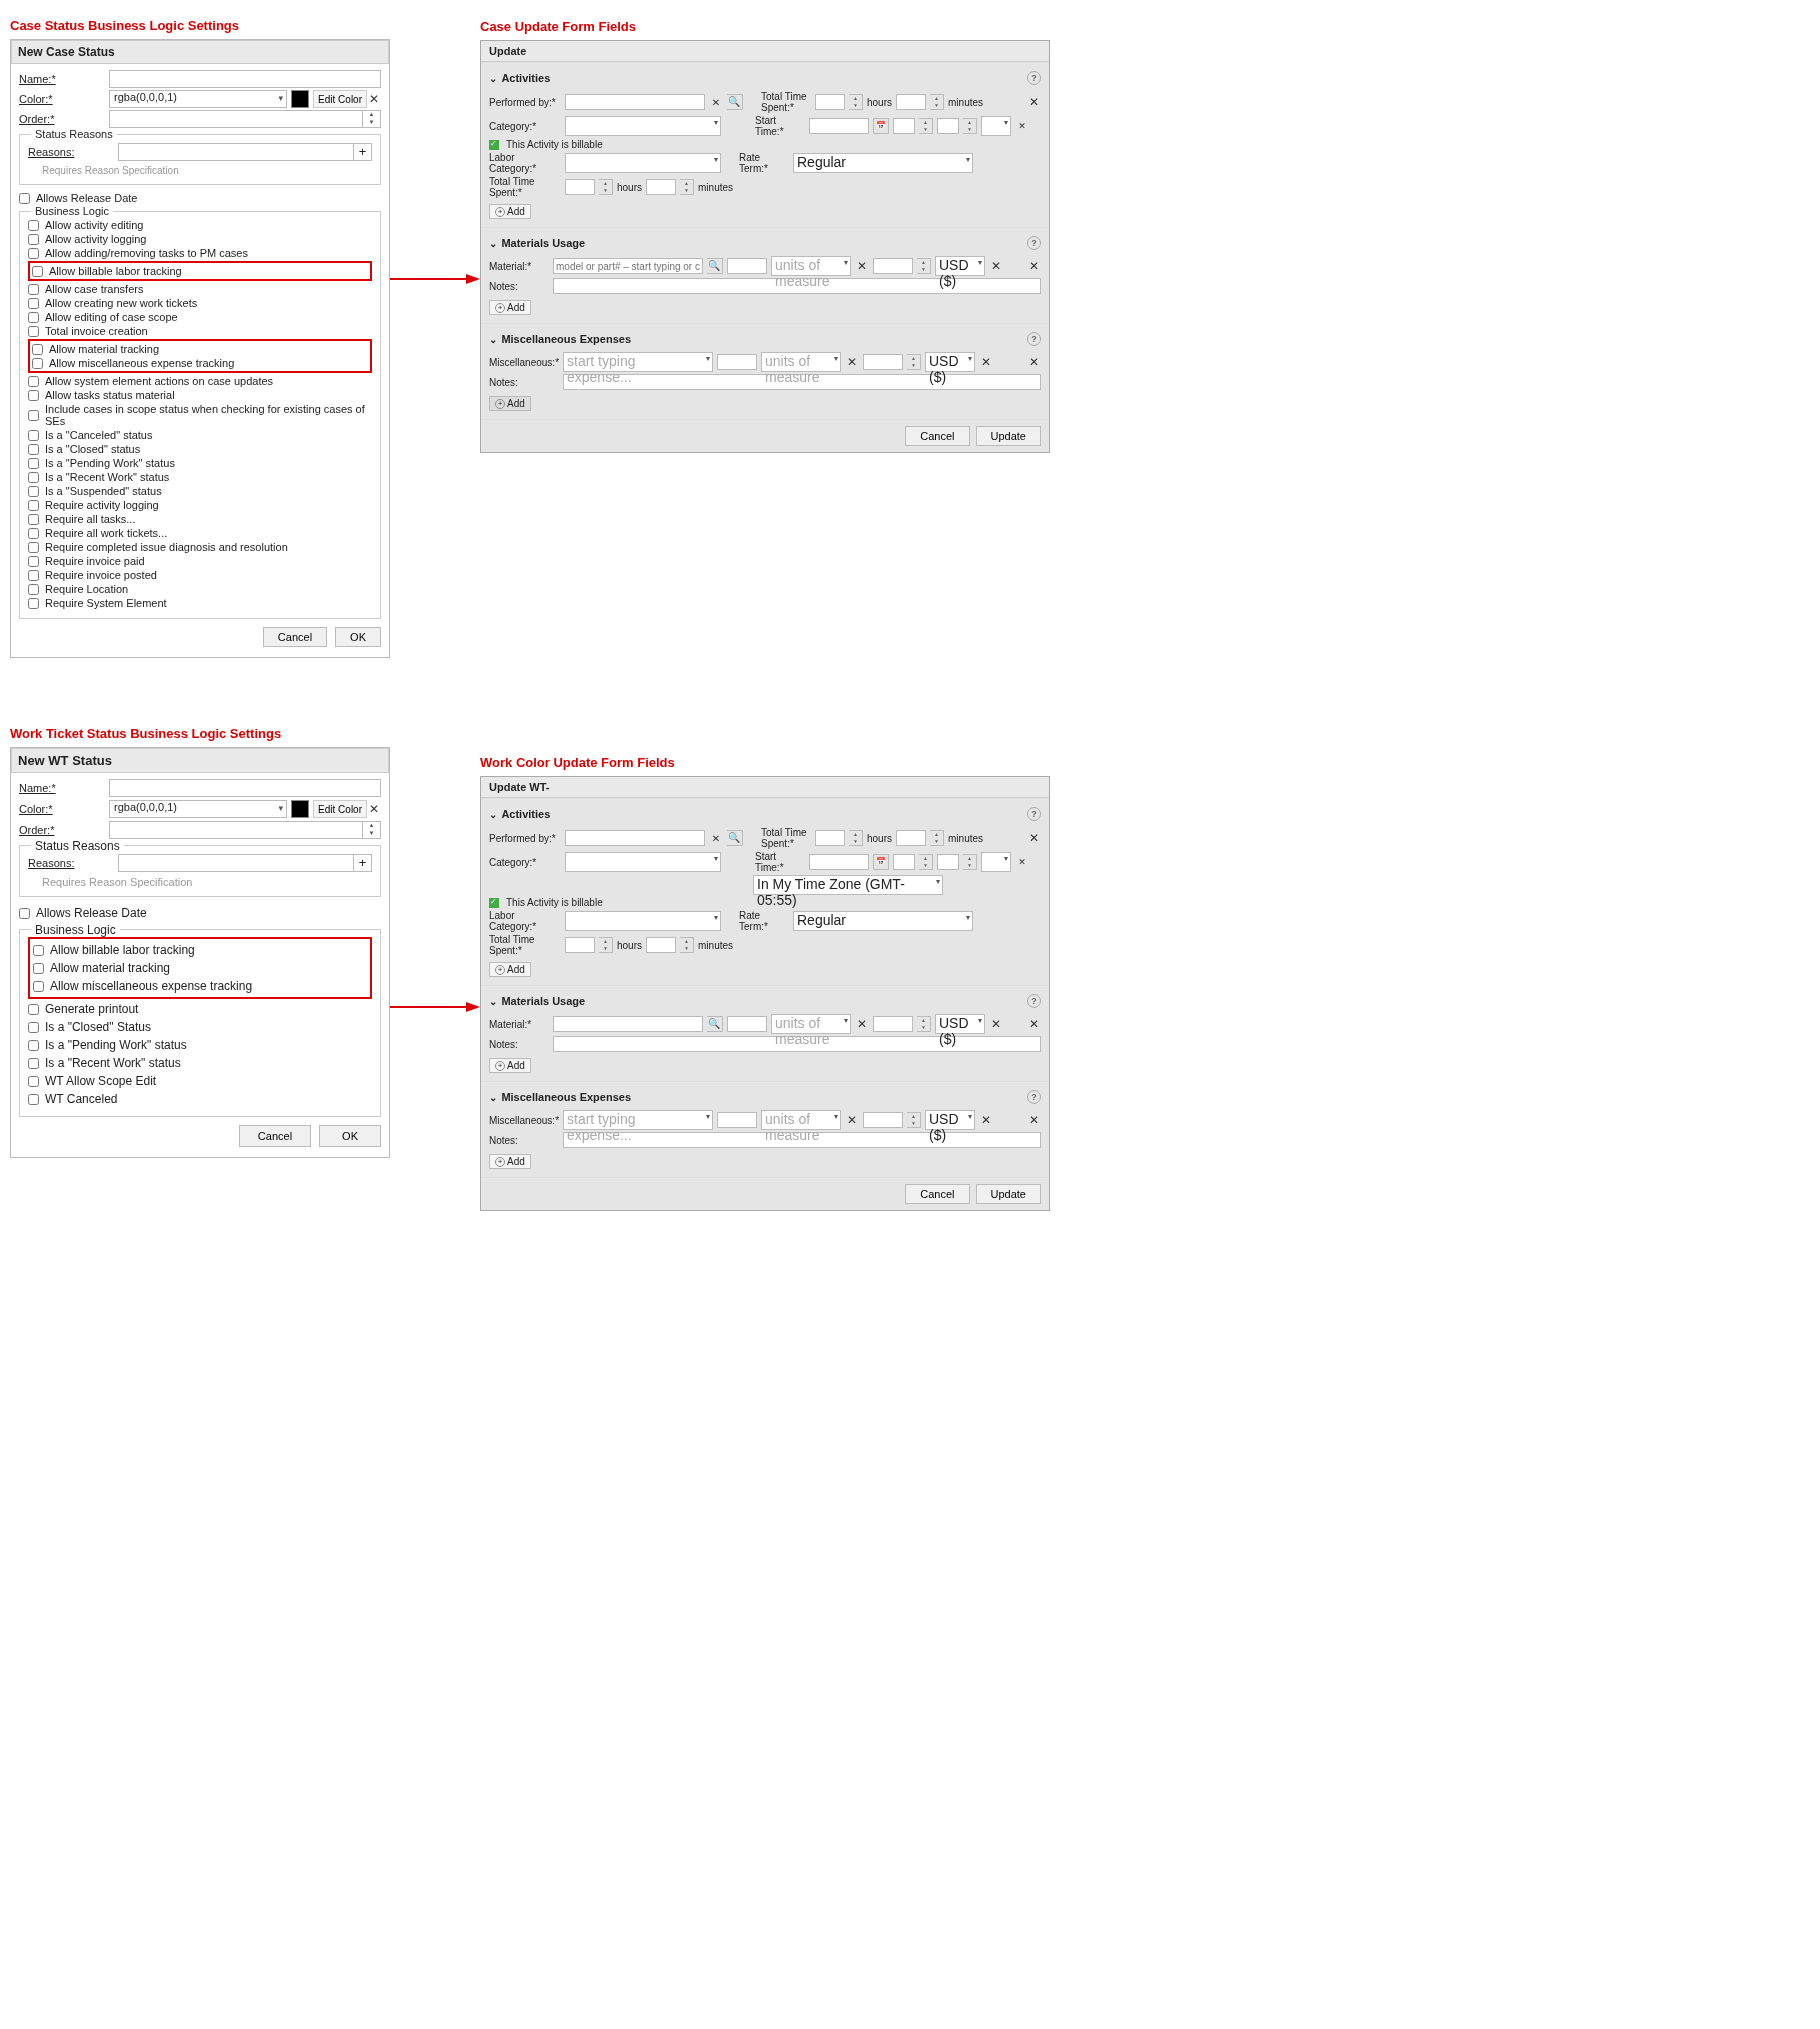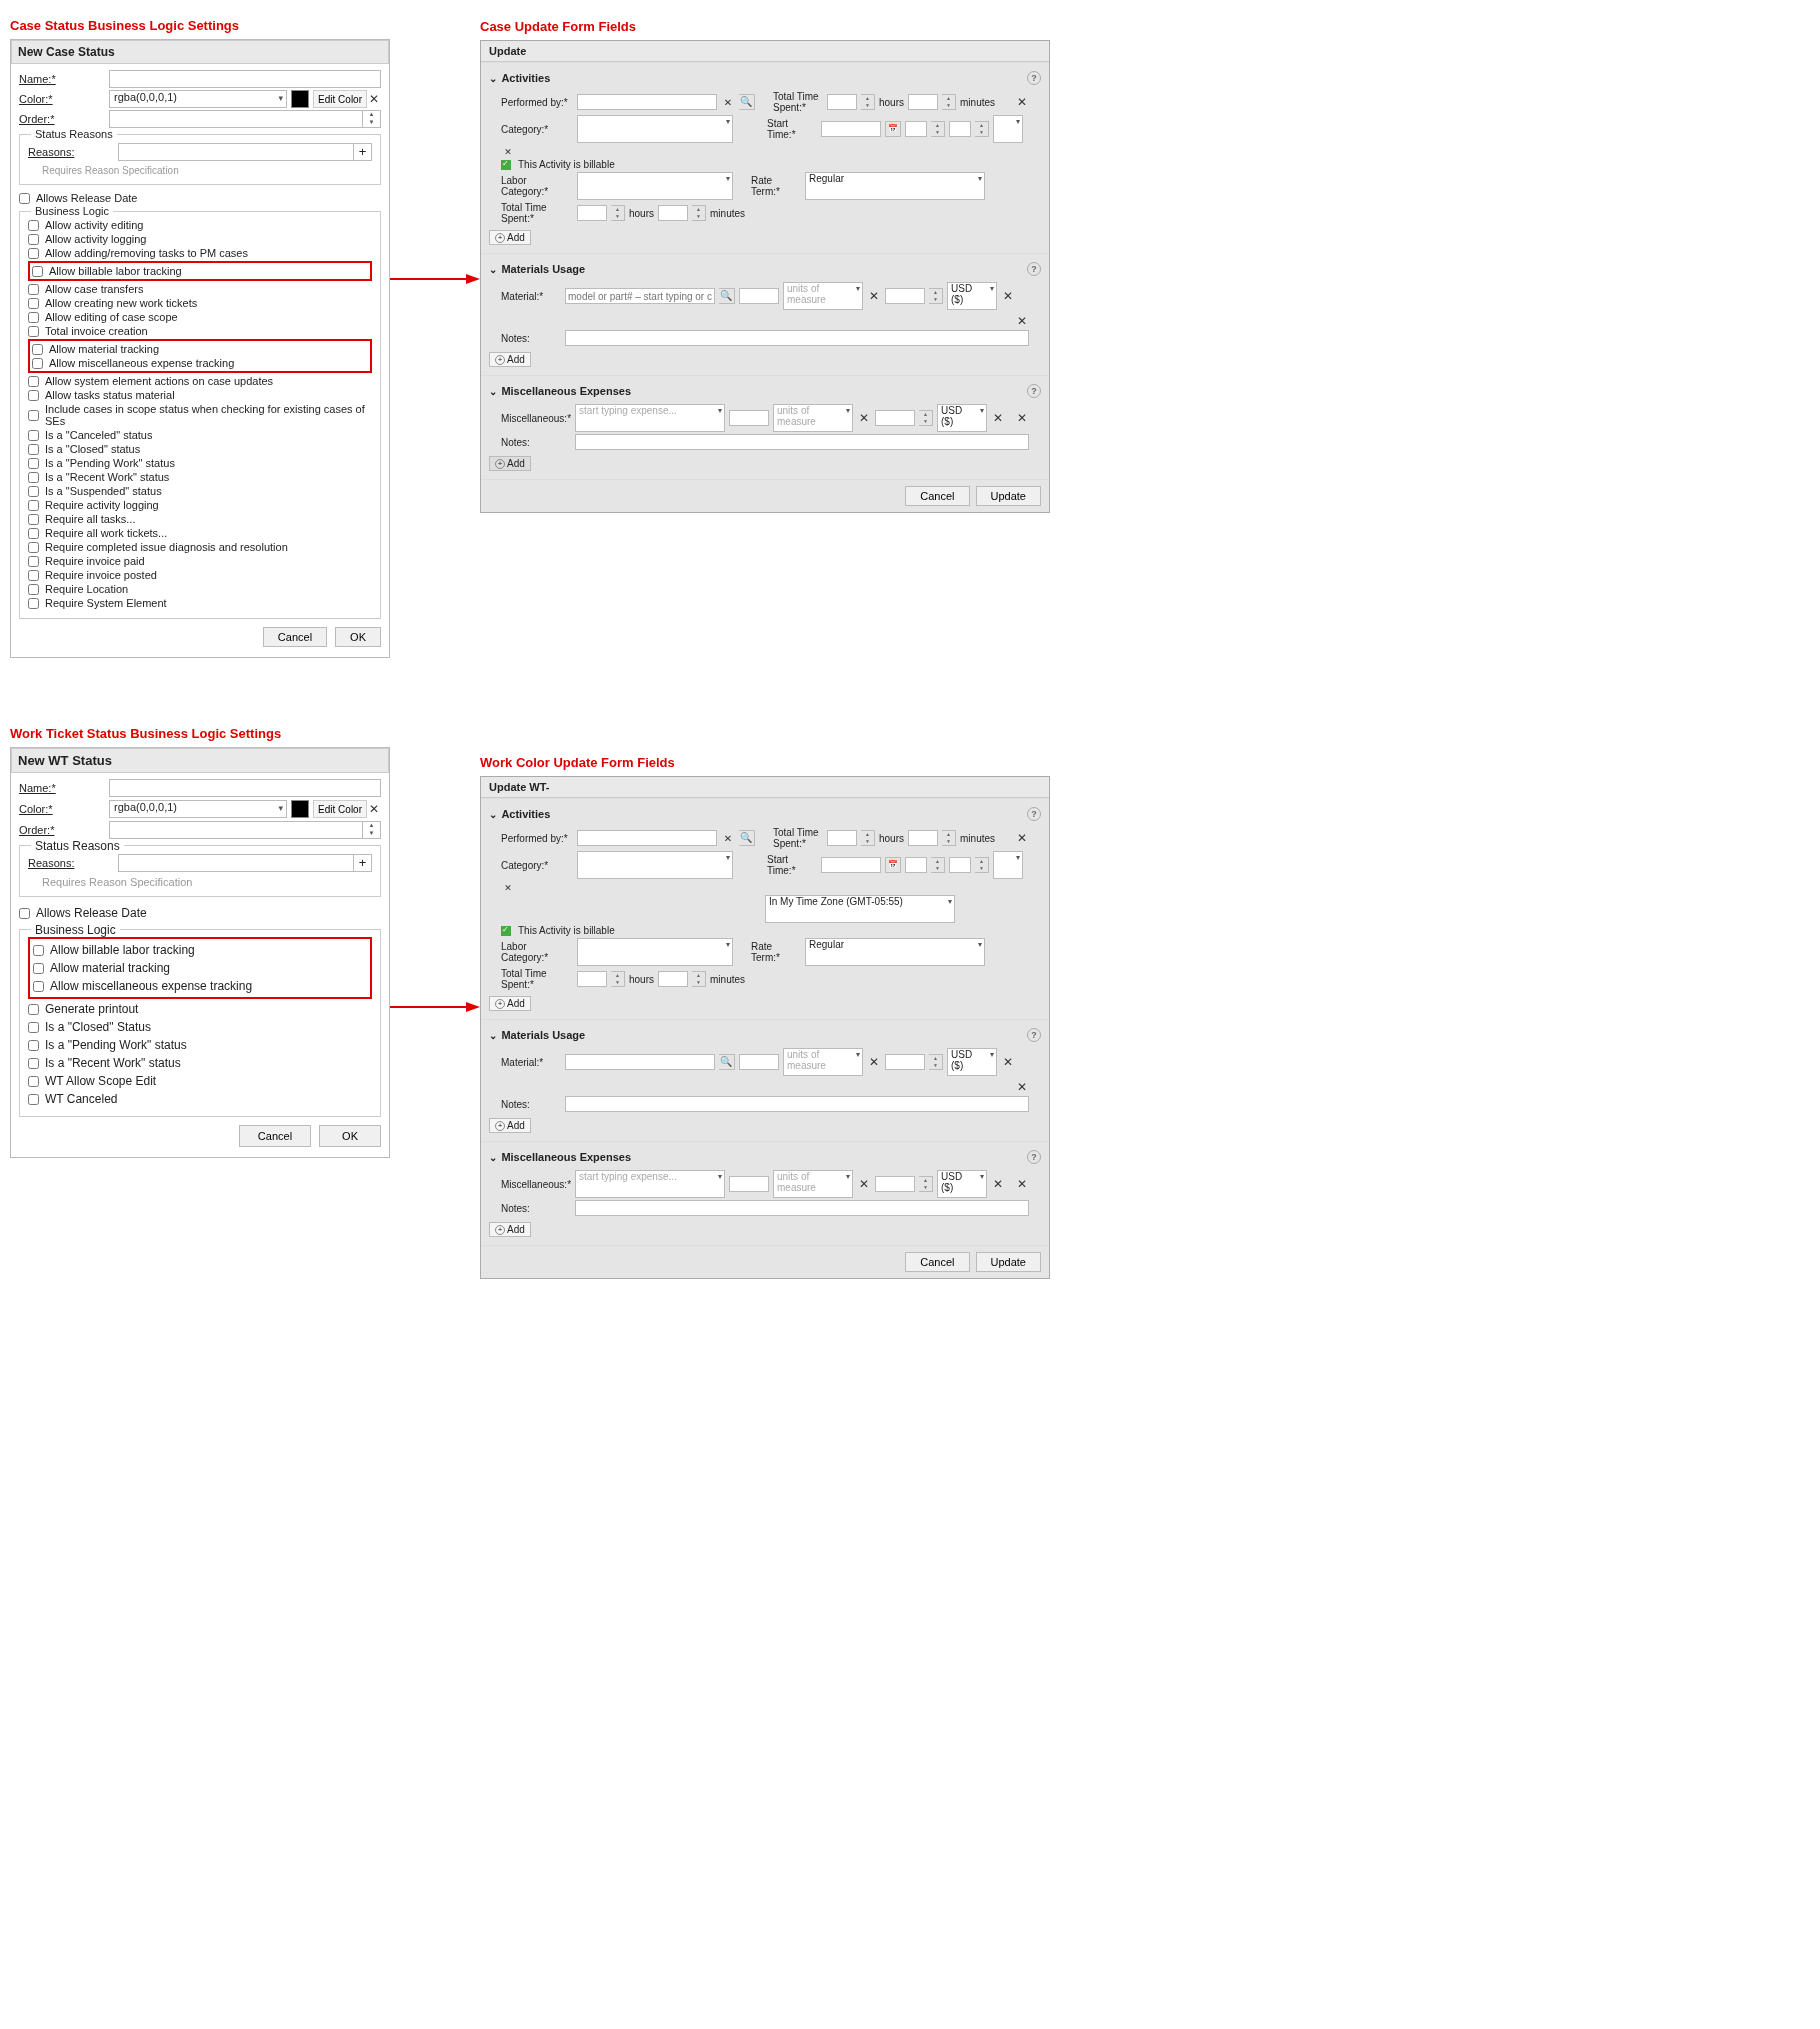--- a/index.html
+++ b/index.html
@@ -27,24 +27,24 @@
 .btnbar { display: flex; justify-content: flex-end; gap: 8px; margin-top: 8px; }
 .btn { border: 1px solid #bbb; background: #f0f0f0; padding: 3px 14px; font-size: 11px; cursor: pointer; }
 .arrow-cell { display: flex; align-items: center; justify-content: center; padding-top: 230px; }
 .arrow-svg { display: block; }
 .update-panel { border: 1px solid #aaa; background: #e5e5e5; padding: 0; }
 .update-header { background: #e9e9e9; border-bottom: 1px solid #ccc; padding: 4px 8px; font-weight: bold; font-size: 11px; }
 .accordion { border-top: 1px solid #ddd; padding: 4px 8px 8px; }
 .acc-head { display: flex; align-items: center; font-weight: bold; font-size: 11px; padding: 4px 0; }
 .acc-head .chev { font-size: 10px; margin-right: 4px; }
 .acc-head .help { margin-left: auto; width: 14px; height: 14px; border: 1px solid #aaa; border-radius: 50%; font-size: 9px; text-align: center; line-height: 12px; color: #666; }
-.form-row { display: flex; align-items: center; gap: 4px; margin: 2px 12px; flex-wrap: wrap; font-size: 10px; }
+.form-row { display: flex; align-items: center; gap: 4px; margin: 2px 0; flex-wrap: wrap; font-size: 10px; }
 .form-row .flab { width: 72px; font-size: 10px; }
 .mini-txt { border: 1px solid #bbb; height: 16px; font-size: 10px; padding: 0 2px; background: #fff; }
-.mini-sel { border: 1px solid #bbb; height: 28px; font-size: 10px; background: #fff; position: relative; padding: 0 12px 10px 3px; }
+.mini-sel { border: 1px solid #bbb; height: 20px; font-size: 14px; background: #fff; position: relative; padding: 0 12px 10px 3px; }
 .mini-sel::after { content: "▾"; position: absolute; right: 2px; top: 1px; font-size: 8px; color: #555; }
 .mini-spin { width: 14px; height: 16px; border: 1px solid #bbb; border-left: none; display: flex; flex-direction: column; }
 .mini-spin span { flex:1; font-size:5px; text-align:center; line-height:6px; color:#666; }
 .lookup { width: 16px; height: 16px; border: 1px solid #bbb; border-left: none; text-align: center; font-size: 10px; line-height: 14px; color: #555; cursor: pointer; }
 .addbtn { display: inline-flex; align-items: center; gap: 2px; border: 1px solid #bbb; background: #f5f5f5; padding: 1px 5px; font-size: 10px; cursor: pointer; margin-top: 4px; }
 .addbtn .plus { border: 1px solid #888; border-radius: 50%; width: 10px; height: 10px; font-size: 8px; line-height: 8px; text-align: center; }
 .calicon { width: 16px; height: 16px; border: 1px solid #bbb; font-size: 8px; text-align: center; line-height: 14px; cursor: pointer; }
 .update-footer { display: flex; justify-content: flex-end; gap: 6px; padding: 6px 8px; border-top: 1px solid #ddd; }
 .placeholder { color: #aaa; }
 .reasons-wrap { display:flex; flex:1; }

